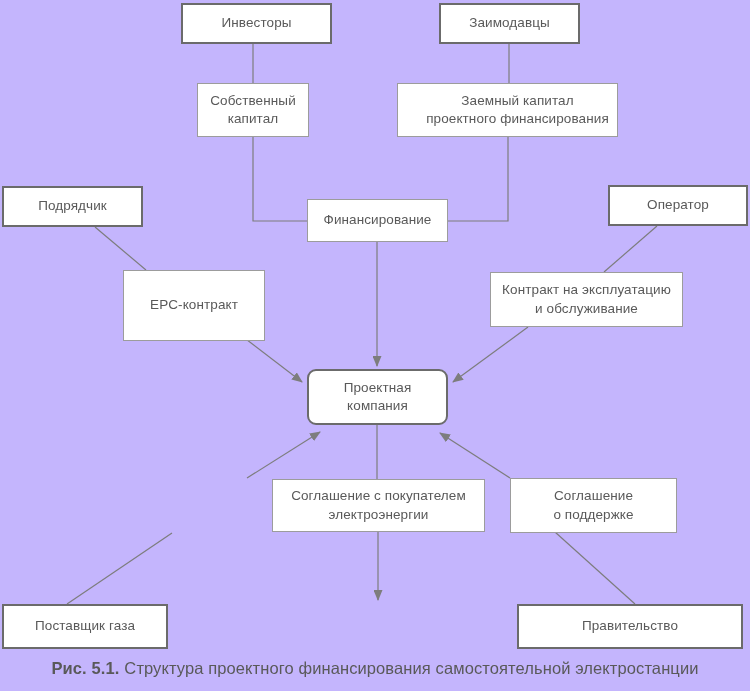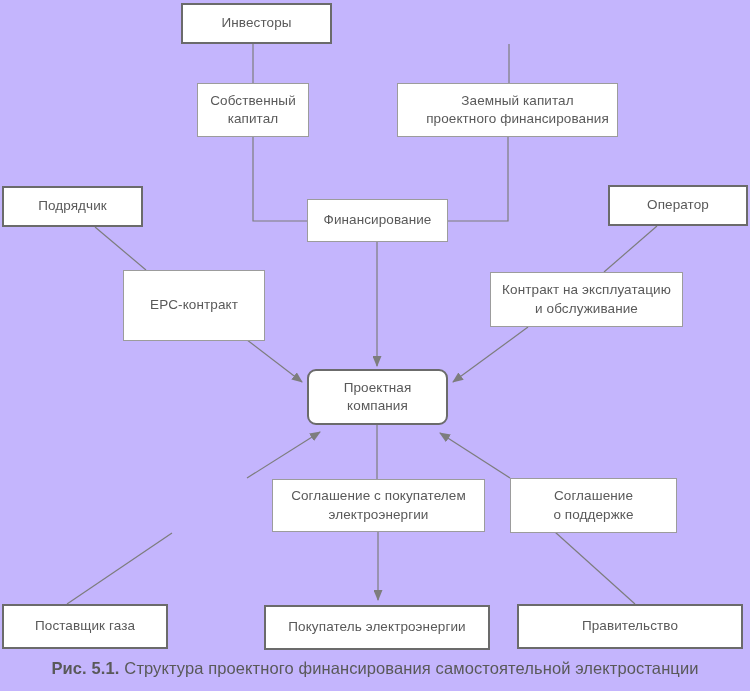--- a/index.html
+++ b/index.html
@@ -62,26 +62,26 @@
     <line x1="528" y1="327" x2="453" y2="382" marker-end="url(#arrow)"></line>
     <line x1="247" y1="478" x2="320" y2="432" marker-end="url(#arrow)"></line>
     <line x1="510" y1="478" x2="440" y2="433" marker-end="url(#arrow)"></line>
     <line x1="377" y1="425" x2="377" y2="479"></line>
     <line x1="378" y1="532" x2="378" y2="600" marker-end="url(#arrow)"></line>
     <line x1="172" y1="533" x2="67" y2="604"></line>
     <line x1="555" y1="532" x2="635" y2="604"></line>
   </svg>
 
   <div class="node strong" style="left:181px; top:3px; width:151px; height:41px;">Инвесторы</div>
+  <div class="node strong" style="left:439px; top:3px; width:141px; height:41px;">Заимодавцы</div>
   <div class="node strong" style="left:2px; top:186px; width:141px; height:41px;">Подрядчик</div>
   <div class="node strong" style="left:608px; top:185px; width:140px; height:41px;">Оператор</div>
   <div class="node strong" style="left:307px; top:369px; width:141px; height:56px;border-radius:9px;">Проектная
 компания</div>
   <div class="node strong" style="left:2px; top:604px; width:166px; height:45px;">Поставщик газа</div>
-  <div class="node strong" style="left:264px; top:605px; width:226px; height:45px;">Покупатель электроэнергии</div>
   <div class="node strong" style="left:517px; top:604px; width:226px; height:45px;">Правительство</div>
 
   <div class="node light" style="left:197px; top:83px; width:112px; height:54px;">Собственный
 капитал</div>
   <div class="node light" style="left:397px; top:83px; width:221px; height:54px;padding-left:20px;">Заемный капитал
 проектного финансирования</div>
   <div class="node light" style="left:307px; top:199px; width:141px; height:43px;">Финансирование</div>
   <div class="node light" style="left:123px; top:270px; width:142px; height:71px;">EPC-контракт</div>
   <div class="node light" style="left:490px; top:272px; width:193px; height:55px;">Контракт на эксплуатацию
 и обслуживание</div>

